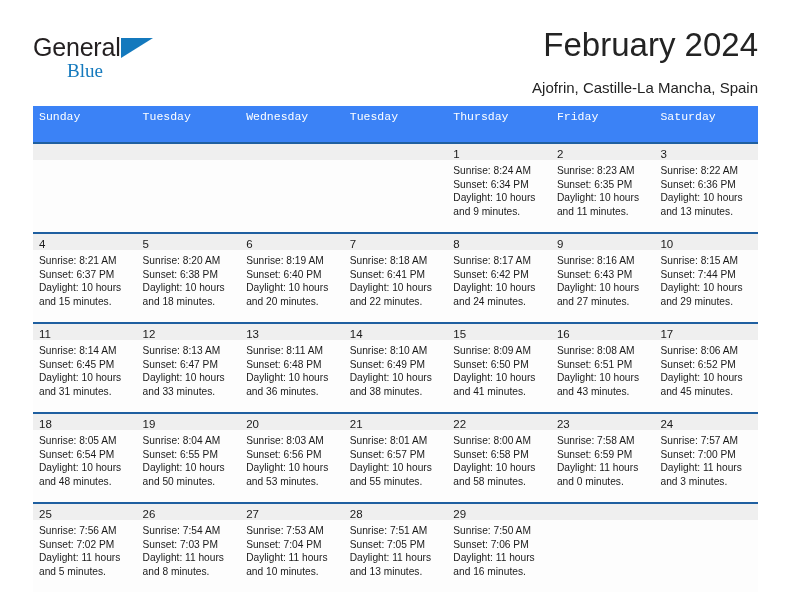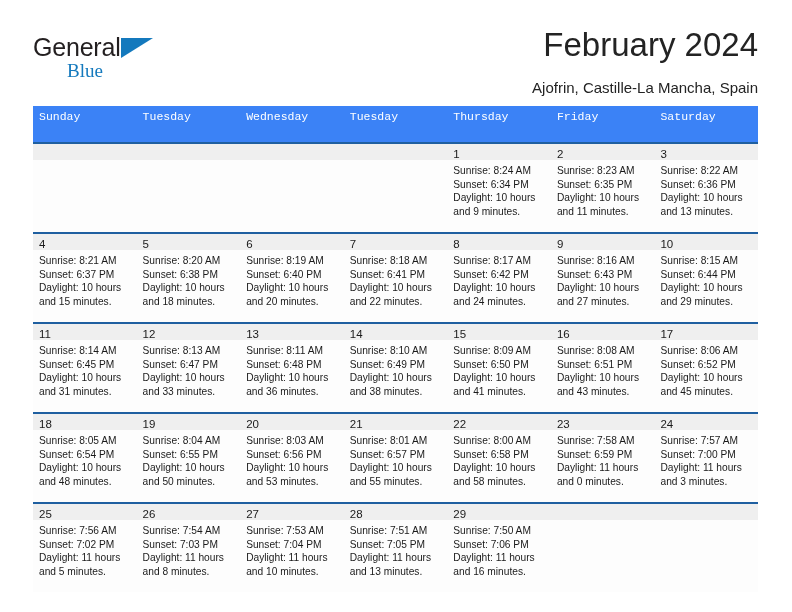--- a/index.html
+++ b/index.html
@@ -301,21 +301,21 @@
             <div class="evline">Sunrise: 8:16 AM</div>
             <div class="evline">Sunset: 6:43 PM</div>
             <div class="evline">Daylight: 10 hours</div>
             <div class="evline">and 27 minutes.</div>
           </div>
         </div>
         <div class="cell">
           <div class="daynum-band"><span class="daynum">10</span></div>
           <div class="cell-body">
             <div class="evline">Sunrise: 8:15 AM</div>
-            <div class="evline">Sunset: 6:44 PM</div>
+            <div class="evline">Sunset: 7:44 PM</div>
             <div class="evline">Daylight: 10 hours</div>
             <div class="evline">and 29 minutes.</div>
           </div>
         </div>
       </div>
     </div>
 
     <div class="week">
       <div class="week-inner">
         <div class="cell">

